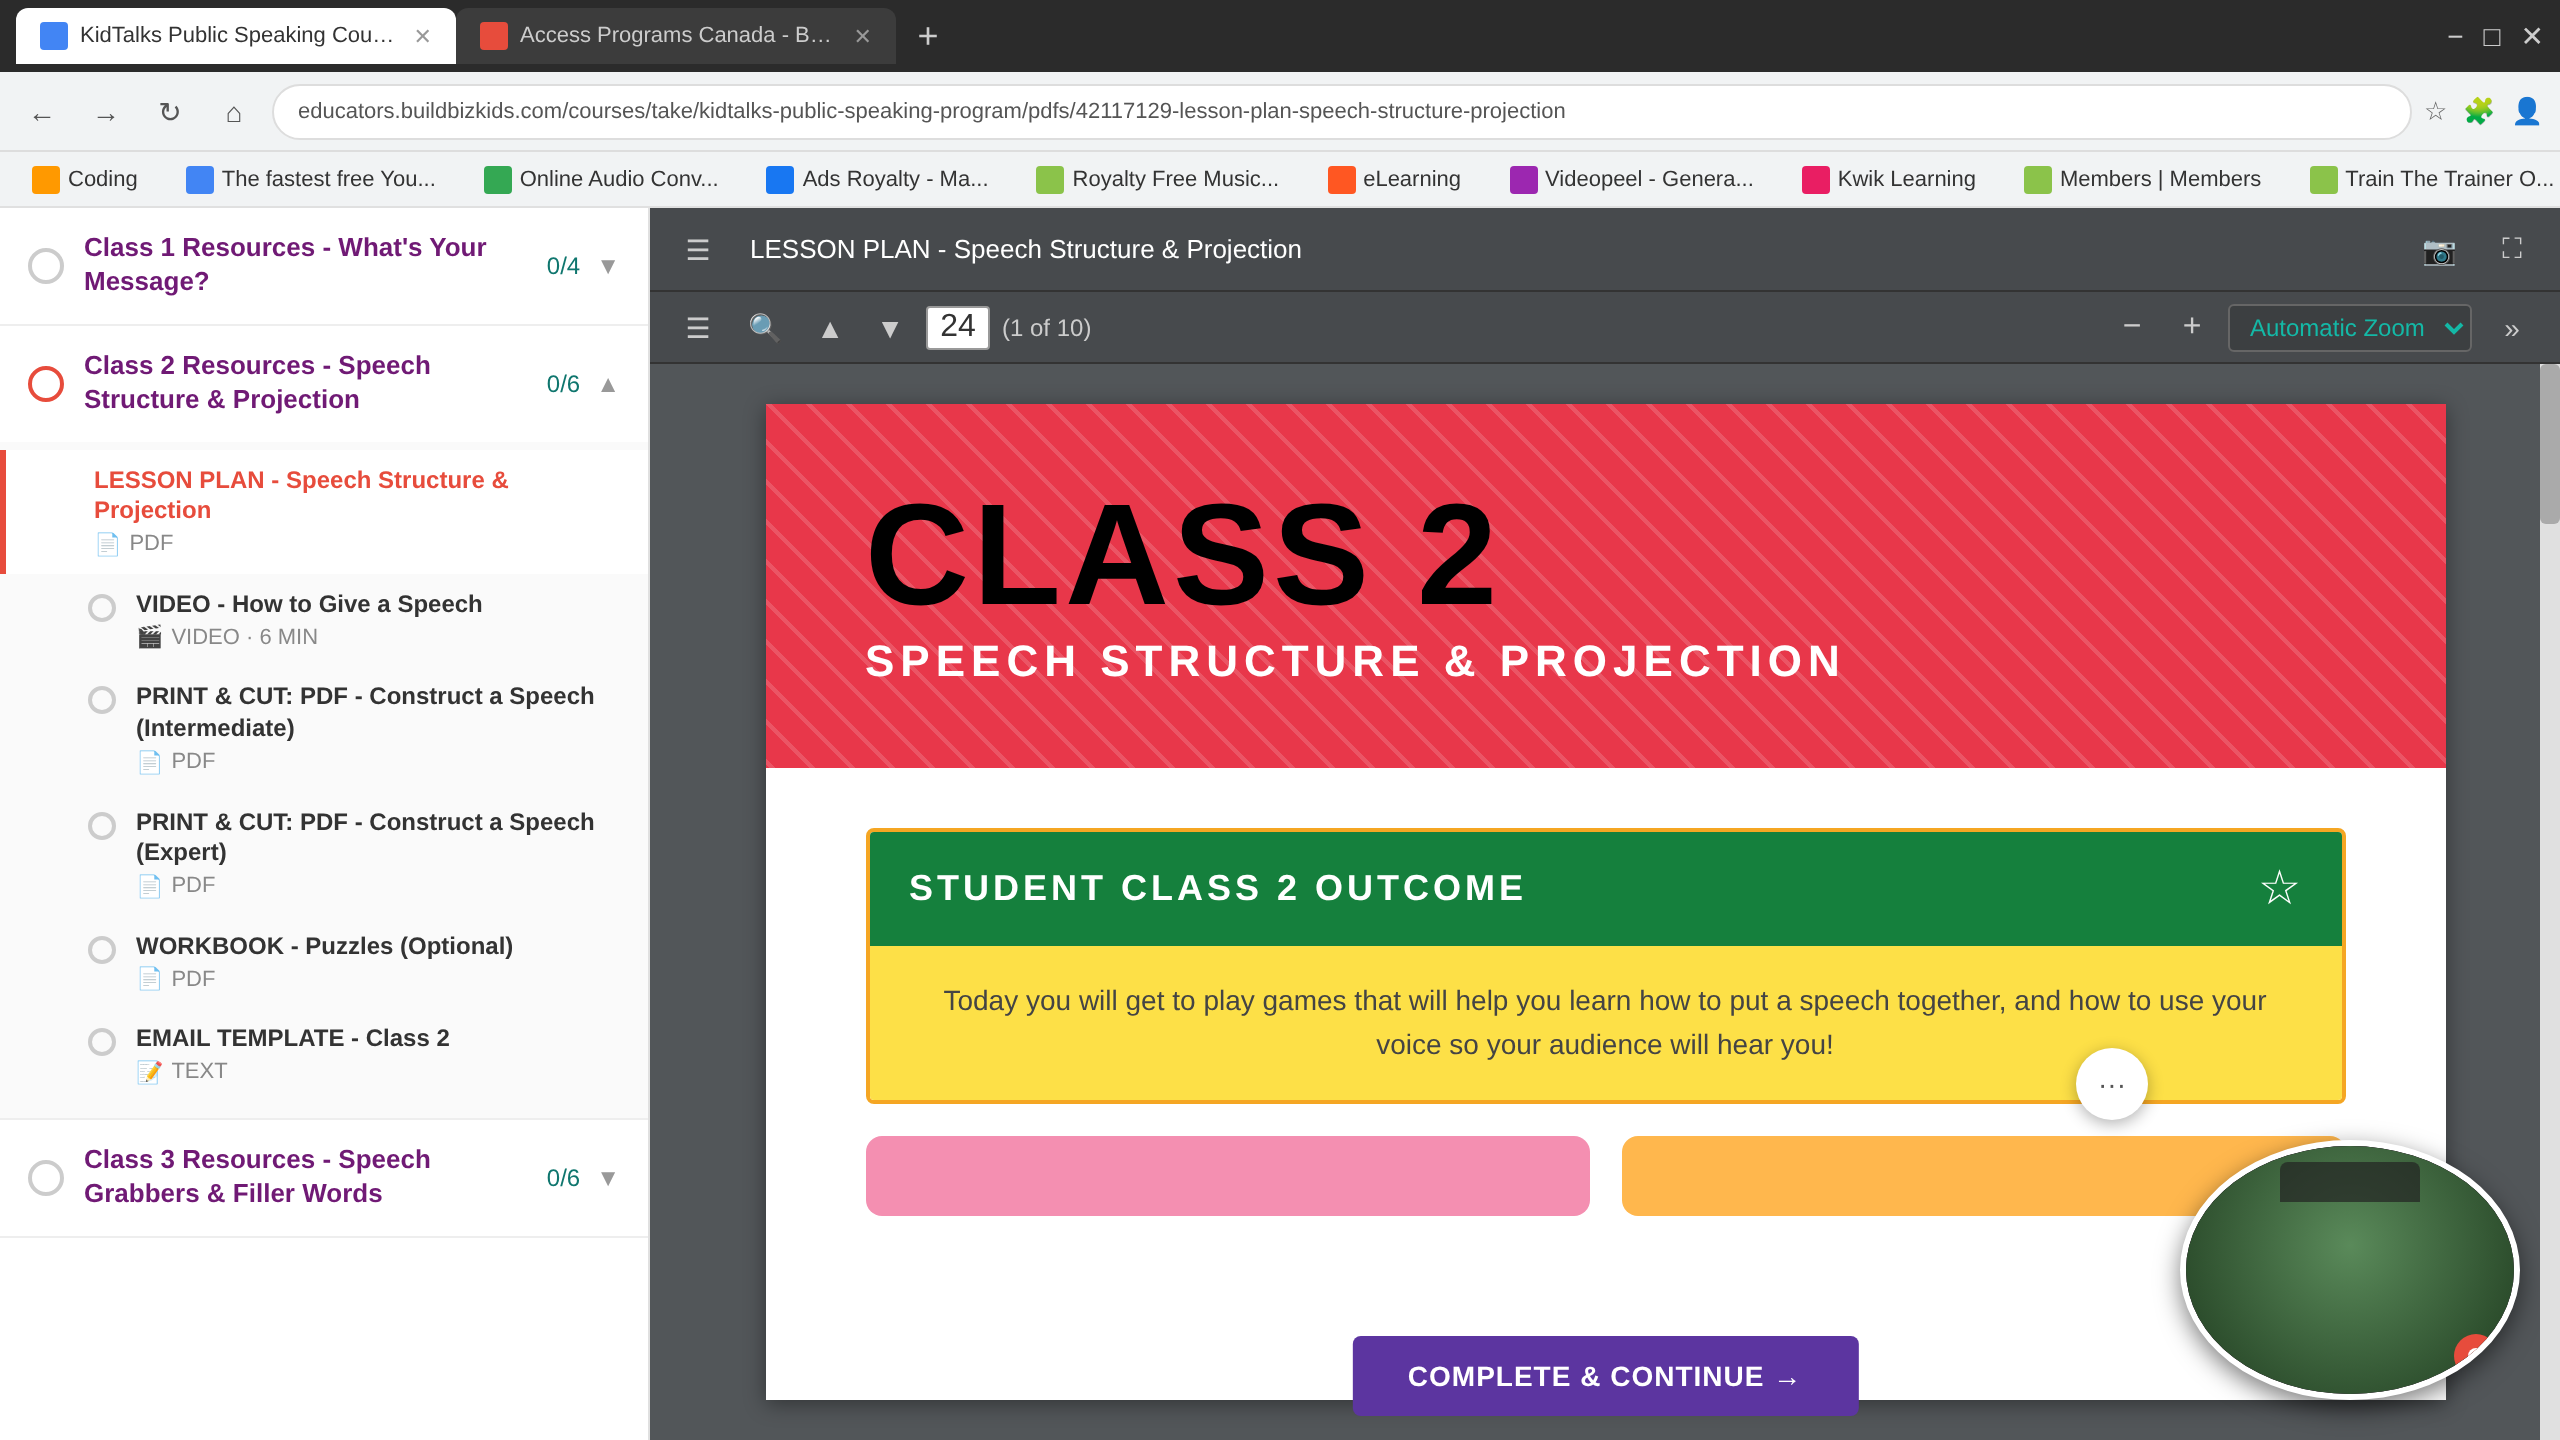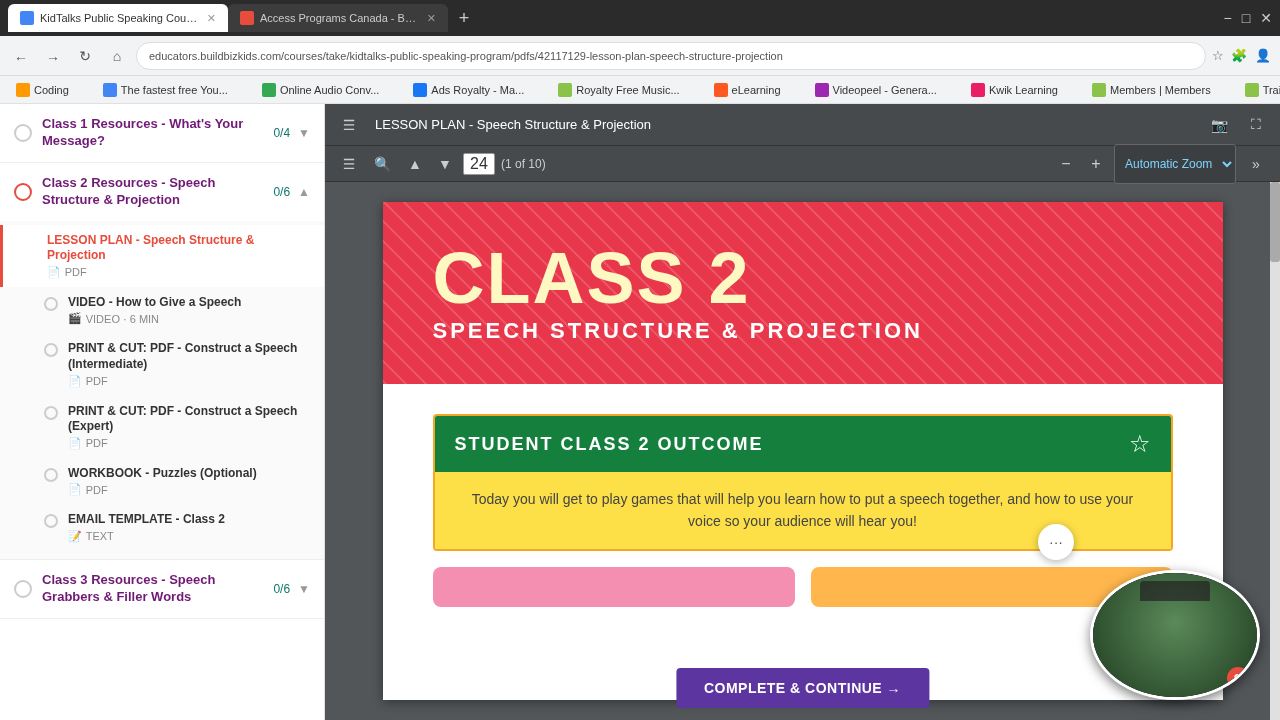--- a/index.html
+++ b/index.html
@@ -14,21 +14,21 @@
     .tab-title { font-size: 11px; overflow: hidden; white-space: nowrap; text-overflow: ellipsis; flex: 1; }
     .tab-close { font-size: 11px; color: #999; cursor: pointer; }
     .new-tab-btn { color: #ccc; font-size: 18px; margin-left: 4px; cursor: pointer; width: 24px; text-align: center; }
     .tab-controls { margin-left: auto; display: flex; align-items: center; gap: 10px; color: #ccc; font-size: 14px; }
 
     .nav-bar { display: flex; align-items: center; height: 40px; background: #f1f3f4; padding: 0 8px; gap: 6px; border-bottom: 1px solid #ddd; }
     .nav-btn { width: 26px; height: 26px; display: flex; align-items: center; justify-content: center; border-radius: 50%; cursor: pointer; color: #555; font-size: 14px; }
     .address-bar { flex: 1; background: #fff; border: 1px solid #ddd; border-radius: 20px; height: 28px; display: flex; align-items: center; padding: 0 12px; font-size: 12px; color: #333; }
     .address-icons { display: flex; align-items: center; gap: 8px; color: #666; font-size: 13px; }
 
-    .bookmarks-bar { display: flex; align-items: center; height: 28px; background: #f1f3f4; padding: 0 8px; gap: 18px; border-bottom: 1px solid #e0e0e0; overflow: hidden; text-align: right; }
+    .bookmarks-bar { display: flex; align-items: center; height: 28px; background: #f1f3f4; padding: 0 8px; gap: 8px; border-bottom: 1px solid #e0e0e0; overflow: hidden; text-align: right; }
     .bookmark-item { display: flex; align-items: center; gap: 4px; padding: 2px 8px; border-radius: 3px; cursor: pointer; font-size: 11px; color: #333; white-space: nowrap; }
     .bookmark-icon { width: 14px; height: 14px; border-radius: 2px; flex-shrink: 0; }
 
     
     .main-layout { display: flex; width: 100%; height: calc(720px - 104px); }
 
     
     .sidebar { width: 325px; flex-shrink: 0; background: #fff; border-right: 1px solid #e0e0e0; overflow-y: auto; }
     .course-section { border-bottom: 1px solid #eee; }
     .section-header { display: flex; align-items: center; padding: 12px 14px; cursor: pointer; }
@@ -48,31 +48,31 @@
 
     
     .pdf-area { flex: 1; display: flex; flex-direction: column; background: #525659; }
     .pdf-toolbar { display: flex; align-items: center; height: 42px; background: #474a4d; padding: 0 10px; gap: 8px; border-bottom: 1px solid #333; }
     .pdf-toolbar-title { color: #fff; font-size: 13px; font-weight: 500; flex: 1; margin-left: 4px; }
     .pdf-btn { background: none; border: none; color: #ccc; cursor: pointer; font-size: 14px; width: 28px; height: 28px; display: flex; align-items: center; justify-content: center; border-radius: 3px; }
     .pdf-page-controls { display: flex; align-items: center; height: 36px; background: #474a4d; padding: 0 10px; gap: 6px; border-bottom: 1px solid #333; }
     .pdf-page-btn { background: none; border: none; color: #ccc; cursor: pointer; font-size: 14px; width: 24px; height: 24px; display: flex; align-items: center; justify-content: center; }
     .pdf-page-input { width: 32px; height: 22px; background: #fff; border: 1px solid #999; border-radius: 2px; text-align: center; font-size: 16px; color: #333; }
     .pdf-page-total { color: #ccc; font-size: 12px; }
-    .pdf-zoom-select { background: #3c3f41; color: #7dd3fc; border: 1px solid #666; border-radius: 3px; font-size: 12px; padding: 2px 6px; height: 40px; }
+    .pdf-zoom-select { background: #3c3f41; color: #14b8a6; border: 1px solid #666; border-radius: 3px; font-size: 12px; padding: 2px 6px; height: 24px; }
     .pdf-zoom-btn { background: none; border: none; color: #ccc; cursor: pointer; font-size: 16px; width: 24px; height: 24px; display: flex; align-items: center; justify-content: center; }
     .pdf-spacer { flex: 1; }
 
     .pdf-content { flex: 1; overflow-y: auto; display: flex; justify-content: center; padding: 20px; position: relative; }
     .pdf-page { background: #fff; width: 840px; box-shadow: 0 2px 10px rgba(0,0,0,0.4); position: relative; }
     
     
     .pdf-header-banner { background: #e8374a; padding: 40px 50px; position: relative; overflow: hidden; min-height: 170px; display: flex; flex-direction: column; justify-content: center; }
     .pdf-header-pattern { position: absolute; top: 0; left: 0; right: 0; bottom: 0; opacity: 0.15; background-image: repeating-linear-gradient(45deg, #fff 0, #fff 2px, transparent 0, transparent 50%); background-size: 20px 20px; }
-    .pdf-class-title { font-size: 72px; font-weight: 900; color: #fef9c3; position: relative; z-index: 1; line-height: 1; letter-spacing: 2px; }
+    .pdf-class-title { font-size: 72px; font-weight: 900; color: #000000; position: relative; z-index: 1; line-height: 1; letter-spacing: 2px; }
     .pdf-class-subtitle { font-size: 22px; font-weight: 700; color: #fff; position: relative; z-index: 1; letter-spacing: 3px; margin-top: 4px; }
     
     .pdf-body { padding: 30px 50px; }
     .pdf-description { text-align: center; color: #444; font-size: 15px; line-height: 1.6; margin-bottom: 24px; }
     
     .outcome-box { border: 2px solid #f5a623; border-radius: 4px; overflow: hidden; margin-bottom: 8px; }
     .outcome-header { background: #15803d; padding: 14px 20px; display: flex; align-items: center; justify-content: space-between; }
     .outcome-title { color: #fff; font-size: 18px; font-weight: 900; letter-spacing: 2px; }
     .outcome-star { font-size: 24px; color: #fff; }
     .outcome-body { padding: 16px 20px; background: #fde047; }

